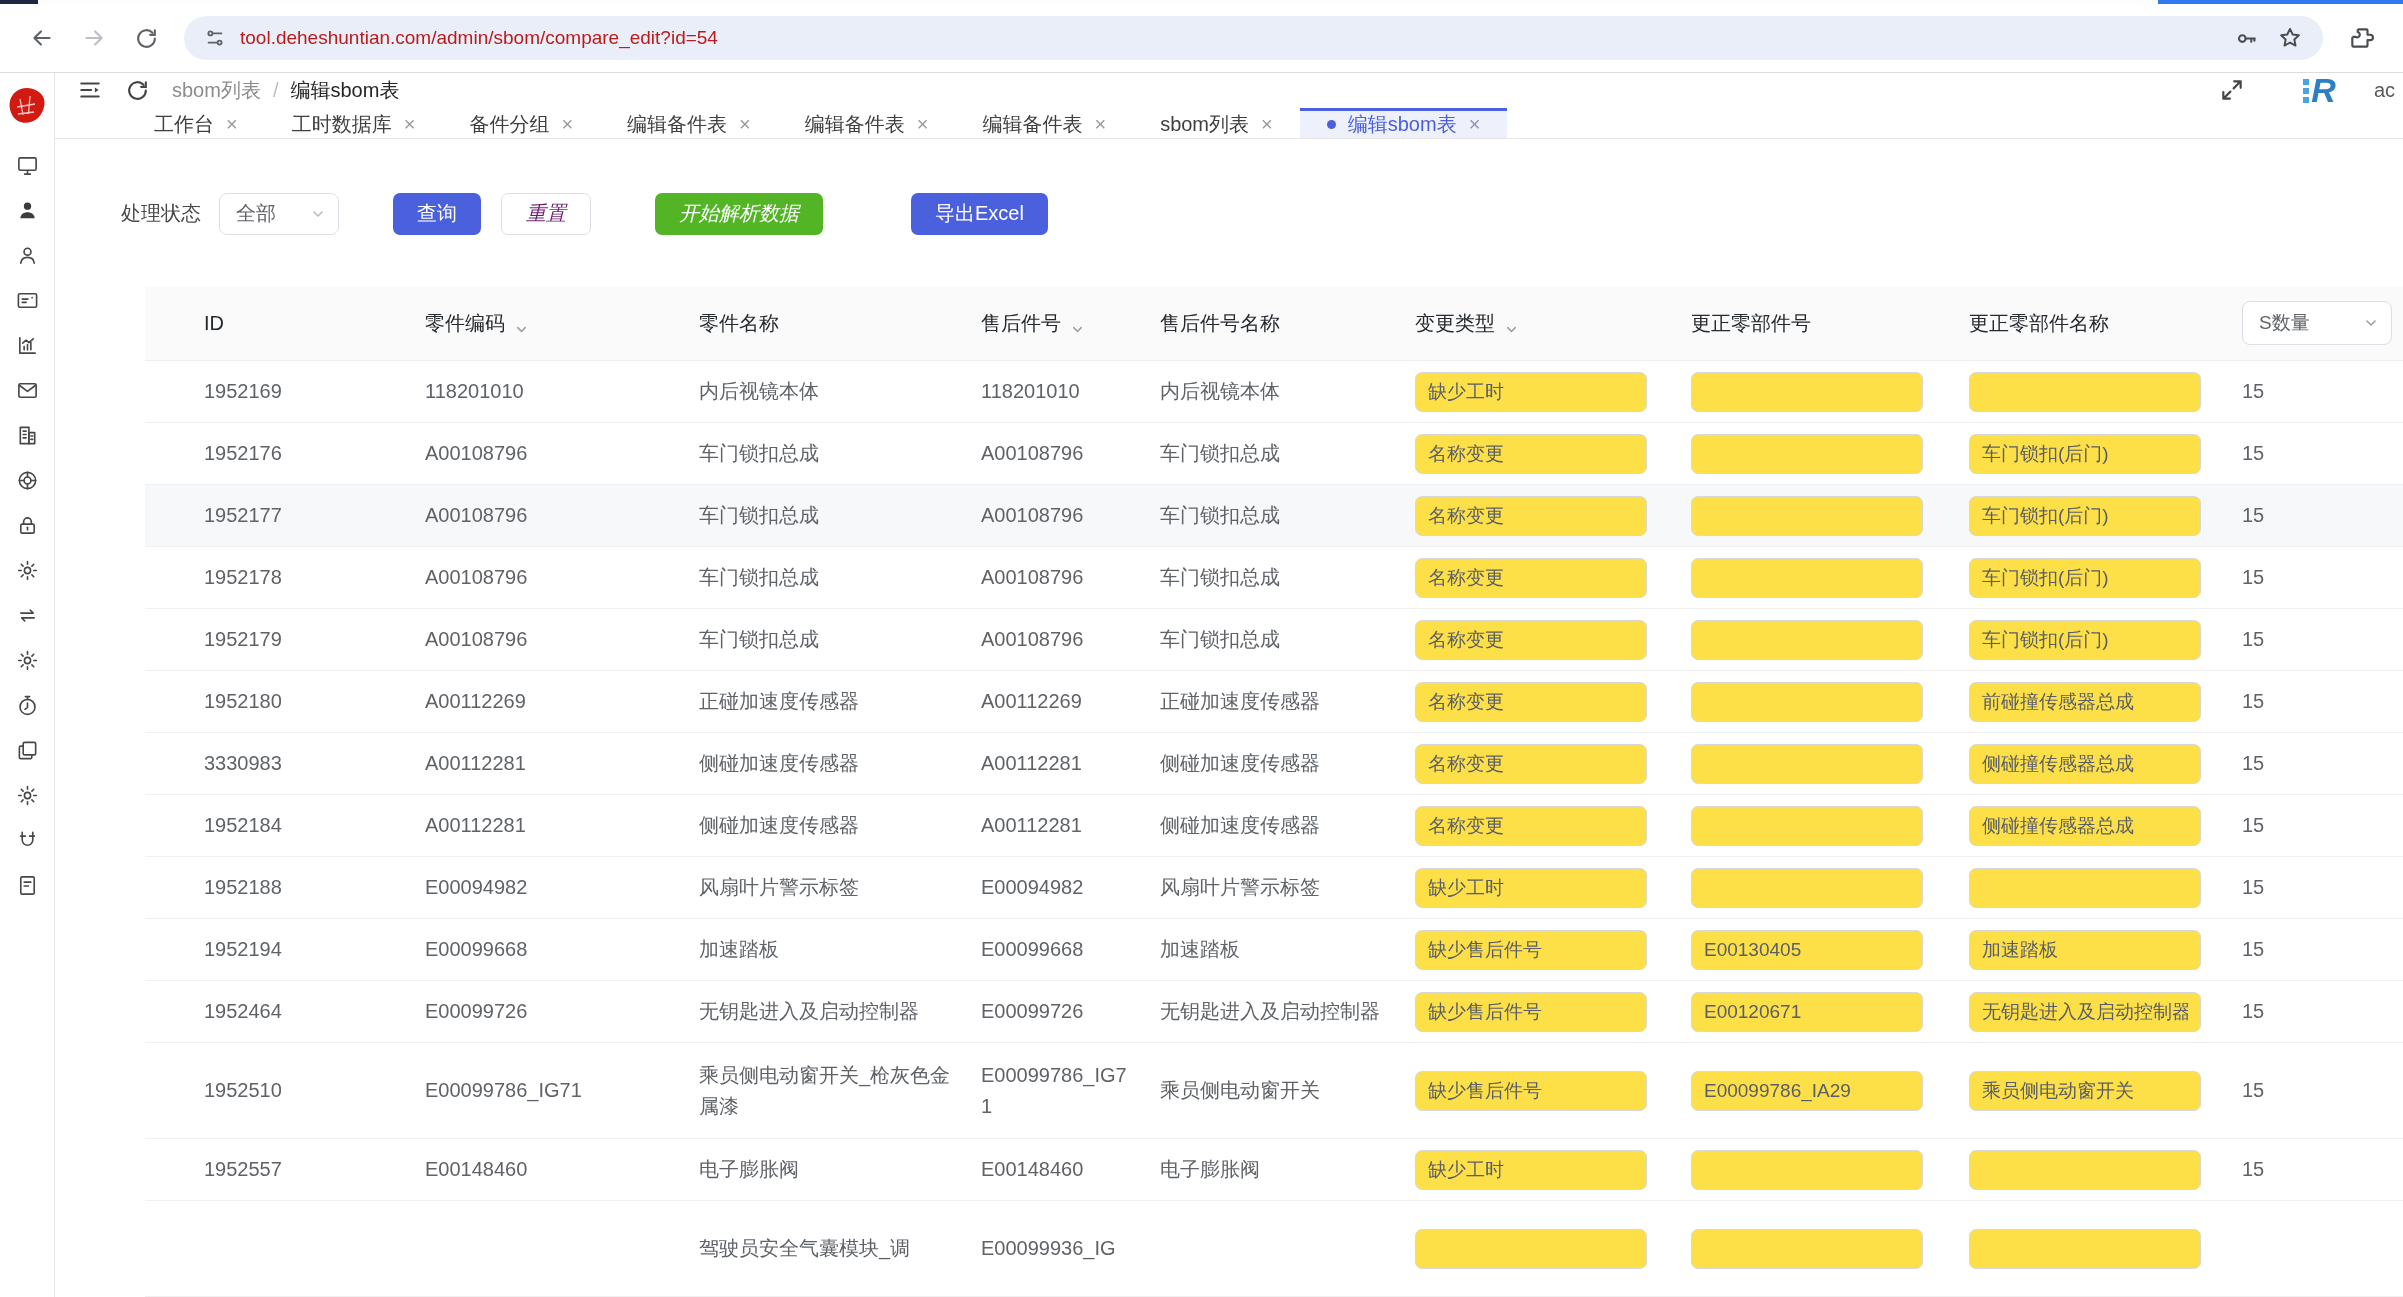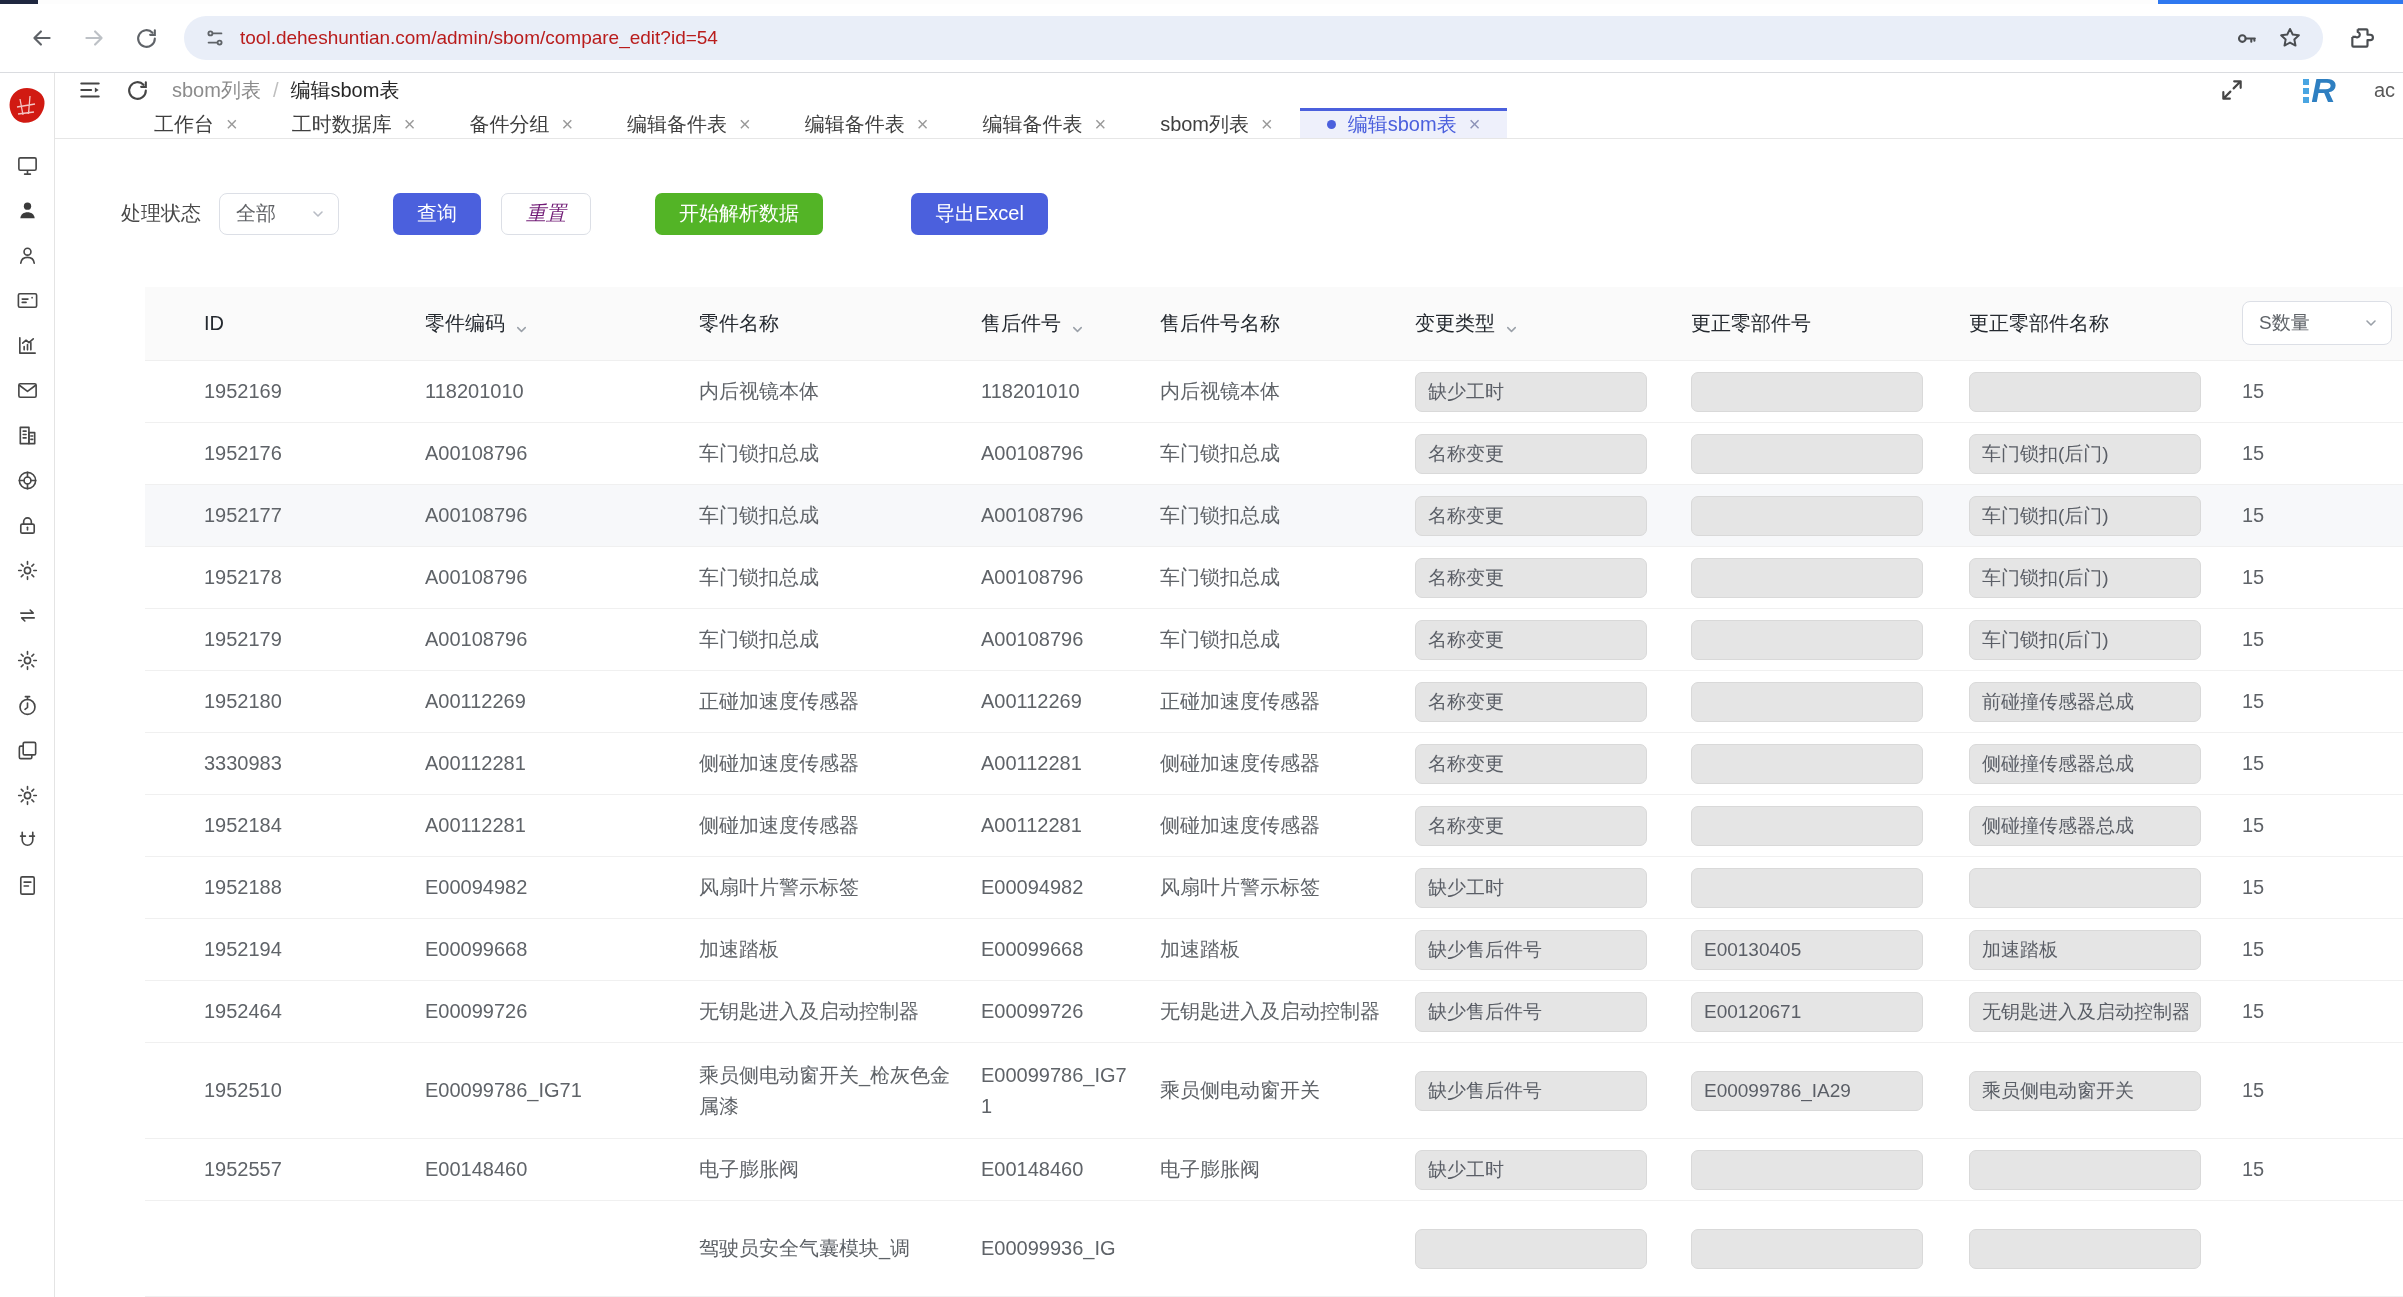--- a/index.html
+++ b/index.html
@@ -54,35 +54,35 @@
   
   .filter-row{display:flex;align-items:center;margin:54px 0 0 66px;height:48px;}
   .filter-label{font-size:20px;color:#4a4a4a;}
   .select-box{margin-left:18px;width:120px;height:42px;border:1px solid #dcdfe6;border-radius:8px;background:#fff;
     display:flex;align-items:center;justify-content:space-between;padding:0 12px 0 16px;font-size:20px;color:#606266;cursor:pointer;}
   .btn{height:42px;border:none;border-radius:7px;font-size:20px;padding:0 24px;cursor:pointer;
     font-family:inherit;display:flex;align-items:center;justify-content:center;}
   .btn-primary{background:var(--accent);color:#fff;}
   .btn-plain{background:#fff;color:#701a75;border:1px solid #dcdfe6;font-style:italic;}
   .btn-green{background:var(--green);color:#fff;}
-  .q{margin-left:54px;} .r{margin-left:20px;} .g{margin-left:64px;} .e{margin-left:88px;}
+  .q{margin-left:54px;} .r{margin-left:20px;} .g{margin-left:64px;font-style:italic;} .e{margin-left:88px;}
   
   .table-wrap{margin:52px 10px 0 90px;}
   table{border-collapse:collapse;table-layout:fixed;width:2303px;}
   thead tr{height:74px;background:#fafafa;}
   th{font-weight:400;font-size:20px;color:#24292f;text-align:left;vertical-align:middle;}
   th .th-inner{display:flex;align-items:flex-end;gap:9px;}
   td,th{padding:0 24px 0 0;}
   td:first-child,th:first-child{padding-left:59px;}
   tbody tr{height:62px;border-bottom:1px solid #f0f0f0;}
   tbody tr:first-child{border-top:1px solid #efefef;}
   tbody tr.tall{height:96px;}
   tbody tr.hover{background:#f7f8fa;}
   td{font-size:20px;color:#5f6368;vertical-align:middle;word-break:break-all;line-height:1.55;}
-  .cell-input{width:232px;height:40px;border:1px solid #d9d9d9;border-radius:7px;background:#e5e5e5;
+  .cell-input{width:232px;height:40px;border:1px solid #d9d9d9;border-radius:7px;background:#fde047;
     padding:0 12px;font-size:19px;color:#5a5e66;font-family:inherit;outline:none;}
   .qty-select{width:150px;height:44px;border:1px solid #dcdfe6;border-radius:8px;background:#fff;
     display:flex;align-items:center;justify-content:space-between;padding:0 12px 0 16px;font-size:19px;color:#5f6368;cursor:pointer;}
   .chev{flex:none;}
 </style>
 </head>
 <body>
 
 <div class="top-strip">
   <div class="seg-dark"></div>

